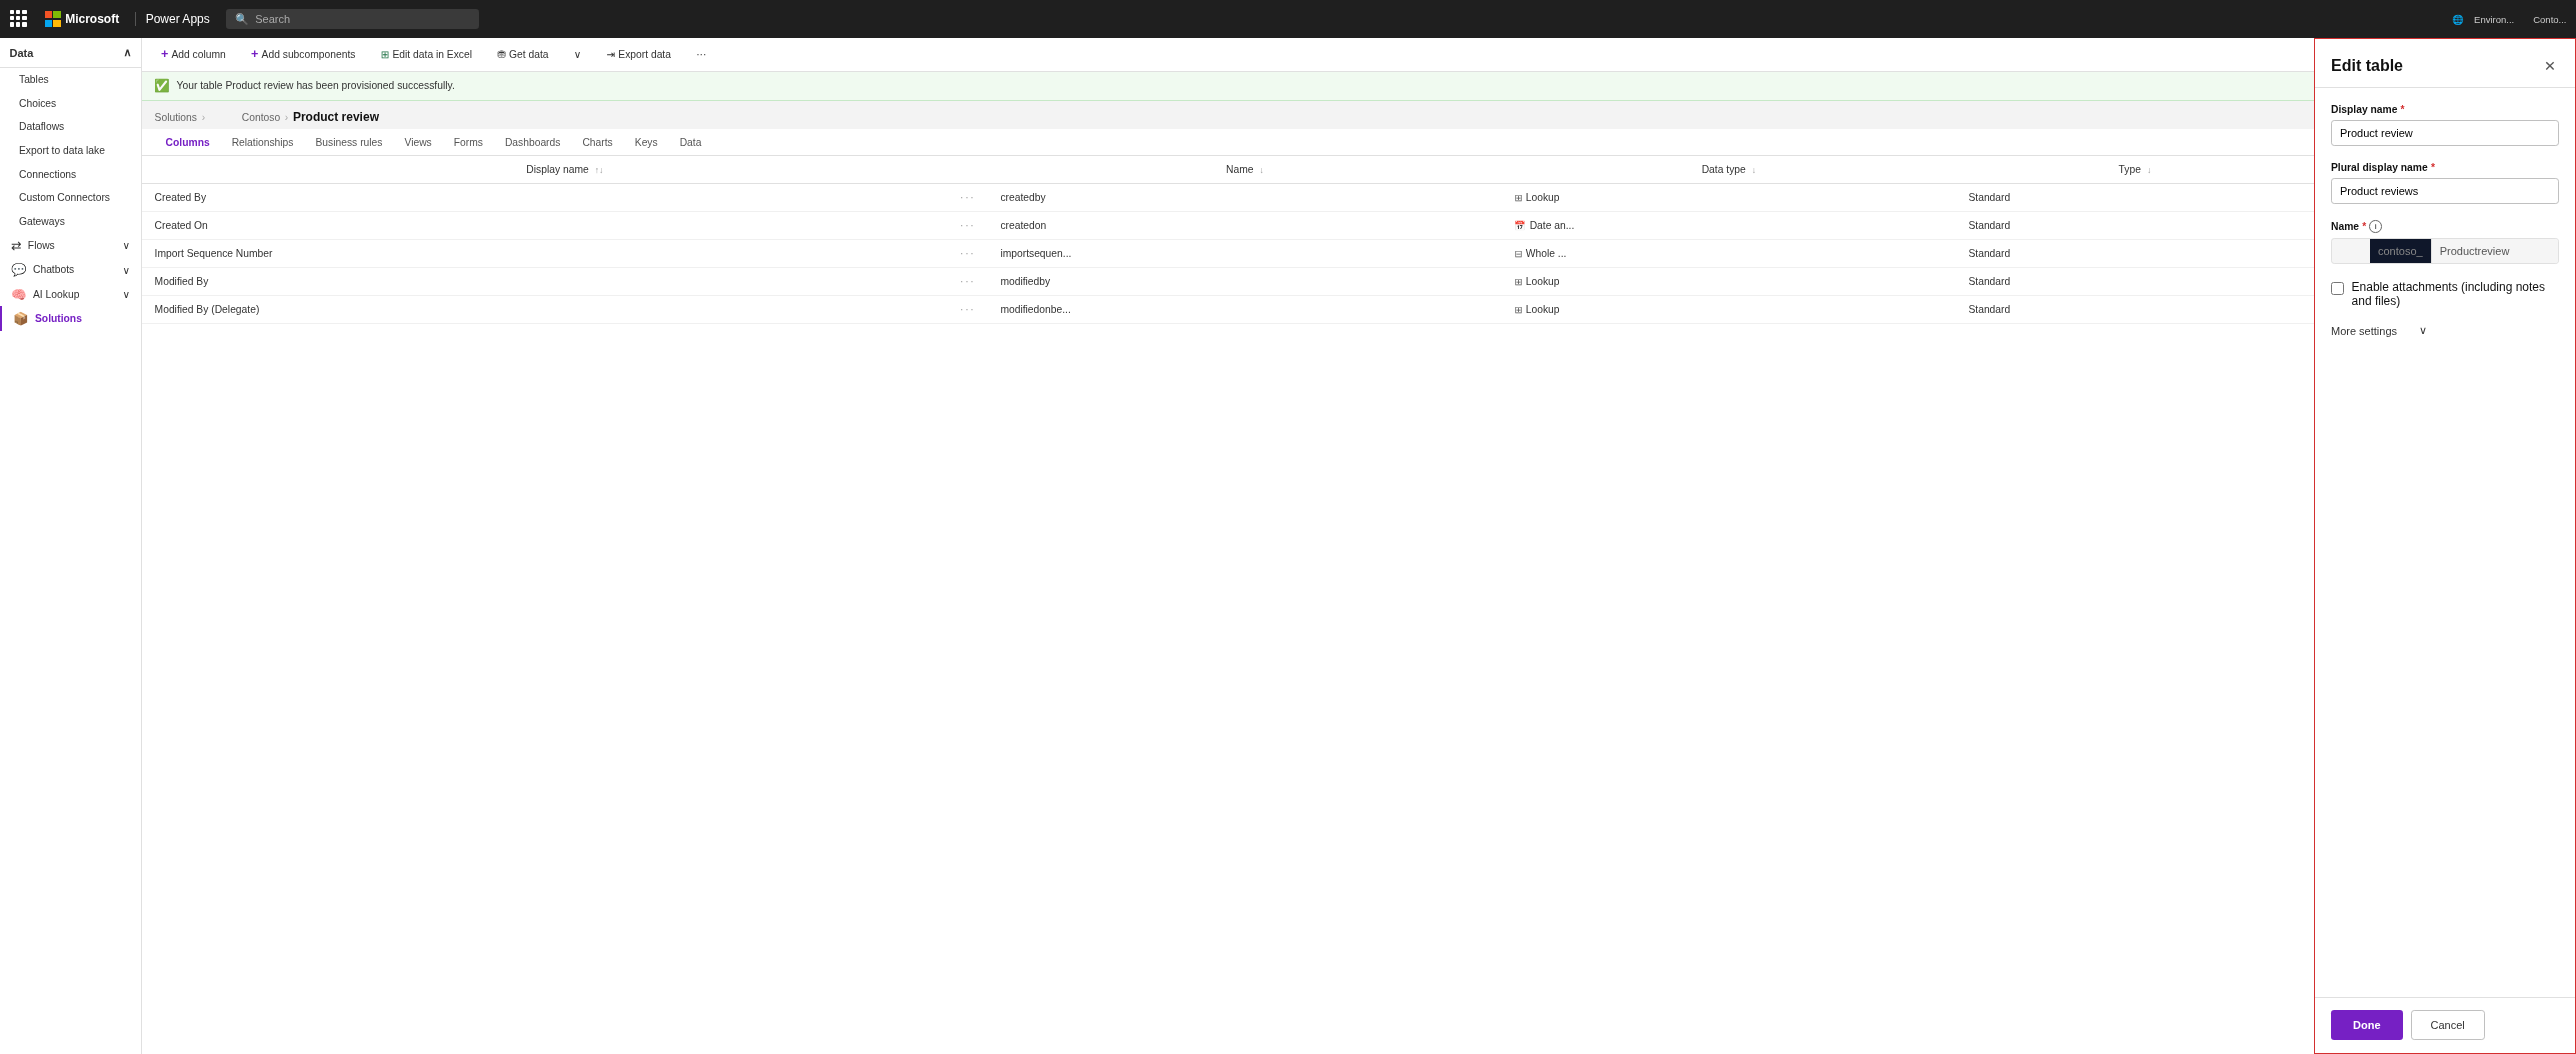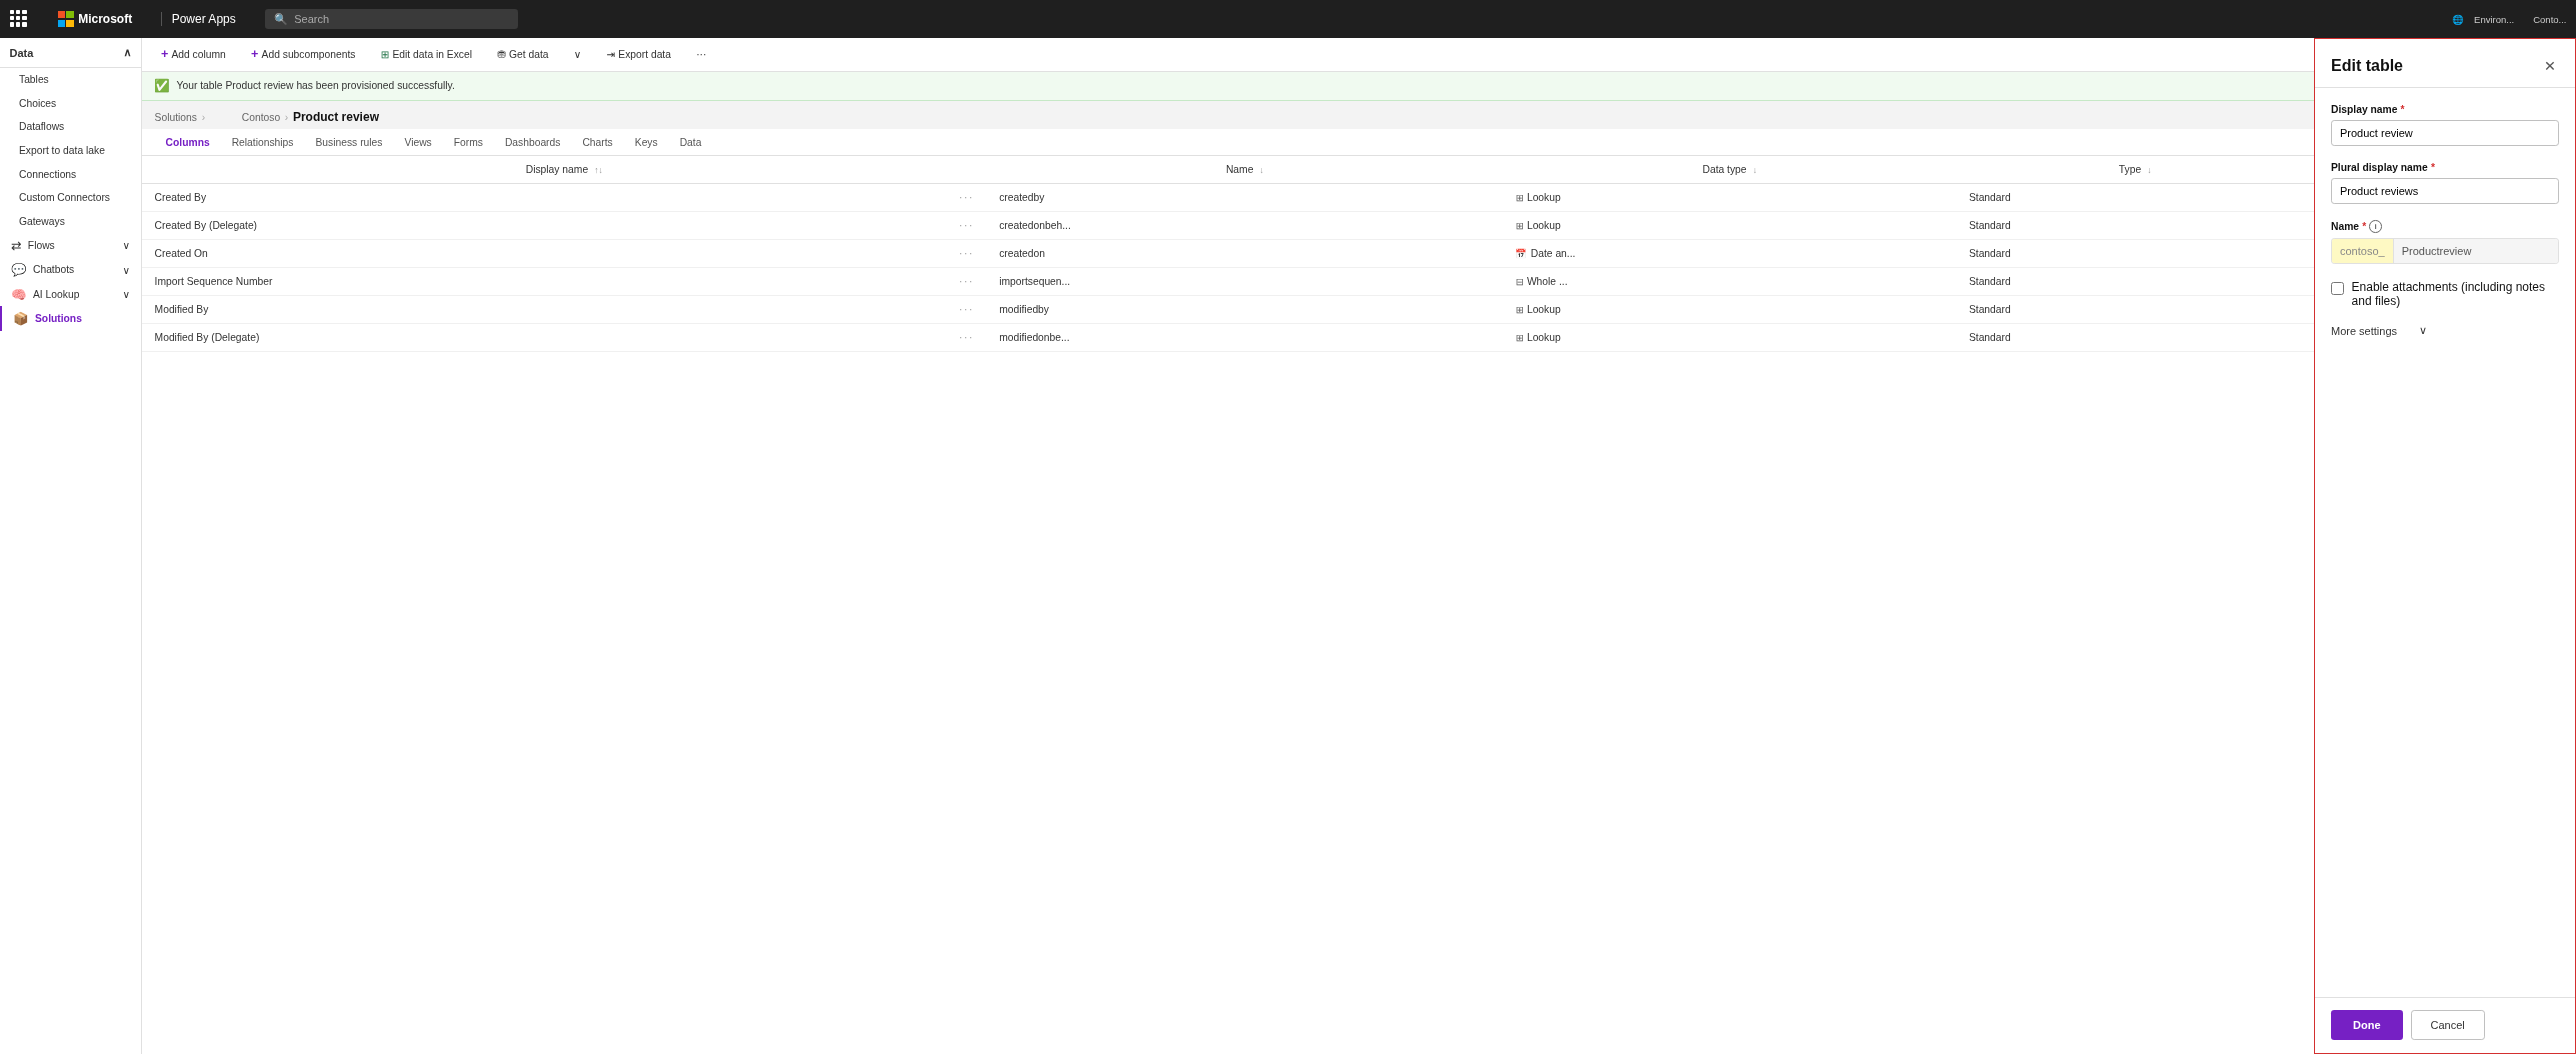--- a/index.html
+++ b/index.html
@@ -1,21 +1,21 @@
 <!DOCTYPE html>
 <html style="font-size:12.6px"><head>
   <meta charset="utf-8">
   <style>
     * { box-sizing: border-box; margin: 0; padding: 0; }
     body { font-family: 'Segoe UI', Arial, sans-serif; font-size: 11px; background: #f3f3f3; display: flex; flex-direction: column; height: 100vh; overflow: hidden; }
 
     
     .top-nav {
       display: flex; align-items: center; background: #1f1f1f; color: #fff;
-      height: 38px; padding: 0 9.5px; gap: 29px; flex-shrink: 0;
+      height: 38px; padding: 0 9.5px; gap: 16px; flex-shrink: 0;
     }
     .waffle-icon { width: 19px; height: 19px; display: grid; grid-template-columns: repeat(3,4.7px); grid-template-rows: repeat(3,4.7px); gap: 1.6px; cursor: pointer; }
     .waffle-dot { background: #fff; border-radius: 0.8px; }
     .ms-logo { display: flex; align-items: center; gap: 4.7px; }
     .ms-logo-grid { width: 16px; height: 16px; display: grid; grid-template-columns: 1fr 1fr; gap: 1.6px; }
     .ms-logo-grid div:nth-child(1) { background: #f35325; }
     .ms-logo-grid div:nth-child(2) { background: #81bc06; }
     .ms-logo-grid div:nth-child(3) { background: #05a6f0; }
     .ms-logo-grid div:nth-child(4) { background: #ffba08; }
     .ms-text { font-size: 12px; font-weight: 600; color: #fff; }
@@ -75,21 +75,21 @@
     }
     .panel-header { display: flex; align-items: center; justify-content: space-between; padding: 16px 16px 9.5px; border-bottom: 0.8px solid #e0e0e0; }
     .panel-title { font-size: 16px; font-weight: 600; color: #111; }
     .panel-close { background: none; border: none; cursor: pointer; font-size: 14.2px; color: #555; padding: 3.2px; }
     .panel-body { padding: 16px; flex: 1; display: flex; flex-direction: column; gap: 16px; }
     .field-group { display: flex; flex-direction: column; gap: 4.7px; }
     .field-label { font-size: 10.3px; font-weight: 600; color: #111; display: flex; align-items: center; gap: 3.2px; }
     .required { color: #d32f2f; }
     .field-input { border: 0.8px solid #c0c0c0; border-radius: 3.2px; padding: 6.3px 8px; font-size: 11px; outline: none; width: 100%; }
     .name-field { display: flex; align-items: center; border: 0.8px solid #e0e0e0; border-radius: 3.2px; background: #f5f5f5; overflow: hidden; }
-    .name-prefix { padding: 6.3px 8px; font-size: 11px; color: #888; background: #fef9c3; border-right: 0.8px solid #e0e0e0; }
+    .name-prefix { padding: 6.3px 8px; font-size: 11px; color: #888; background: #0f172a; border-right: 0.8px solid #e0e0e0; margin-left: 38px; }
     .name-value { padding: 6.3px 8px; font-size: 11px; color: #555; background: #f5f5f5; flex: 1; }
     .info-icon { color: #666; font-size: 10.3px; cursor: pointer; width: 12.6px; height: 12.6px; border: 0.8px solid #666; border-radius: 50%; display: inline-flex; align-items: center; justify-content: center; font-size: 8px; }
     .checkbox-group { display: flex; align-items: flex-start; gap: 8px; }
     .checkbox-group input[type=checkbox] { margin-top: 1.6px; width: 12.6px; height: 12.6px; cursor: pointer; }
     .checkbox-label { font-size: 12px; color: #111; }
     .more-settings { display: flex; align-items: center; gap: 22px; font-size: 11px; color: #333; cursor: pointer; font-weight: 500; }
     .panel-footer { display: flex; gap: 8px; padding: 12.6px 16px; border-top: 0.8px solid #e0e0e0; margin-top: auto; }
     .btn-done { background: #7620c4; color: #fff; border: none; border-radius: 3.2px; padding: 8px 22px; font-size: 11px; font-weight: 600; cursor: pointer; }
     .btn-cancel { background: #fff; color: #333; border: 0.8px solid #c0c0c0; border-radius: 3.2px; padding: 8px 19px; font-size: 11px; cursor: pointer; }
   </style>
@@ -236,29 +236,20 @@
       <td>
         <span>Created By</span>
         <span class="dots" style="float:right;">···</span>
       </td>
       <td>createdby</td>
       <td><span class="data-type-icon">⊞</span>Lookup</td>
       <td>Standard</td>
     </tr>
             <tr>
       <td>
-        <span>Created By (Delegate)</span>
-        <span class="dots" style="float:right;">···</span>
-      </td>
-      <td>createdonbeh...</td>
-      <td><span class="data-type-icon">⊞</span>Lookup</td>
-      <td>Standard</td>
-    </tr>
-            <tr>
-      <td>
         <span>Created On</span>
         <span class="dots" style="float:right;">···</span>
       </td>
       <td>createdon</td>
       <td><span class="data-type-icon">📅</span>Date an...</td>
       <td>Standard</td>
     </tr>
             <tr>
       <td>
         <span>Import Sequence Number</span>

